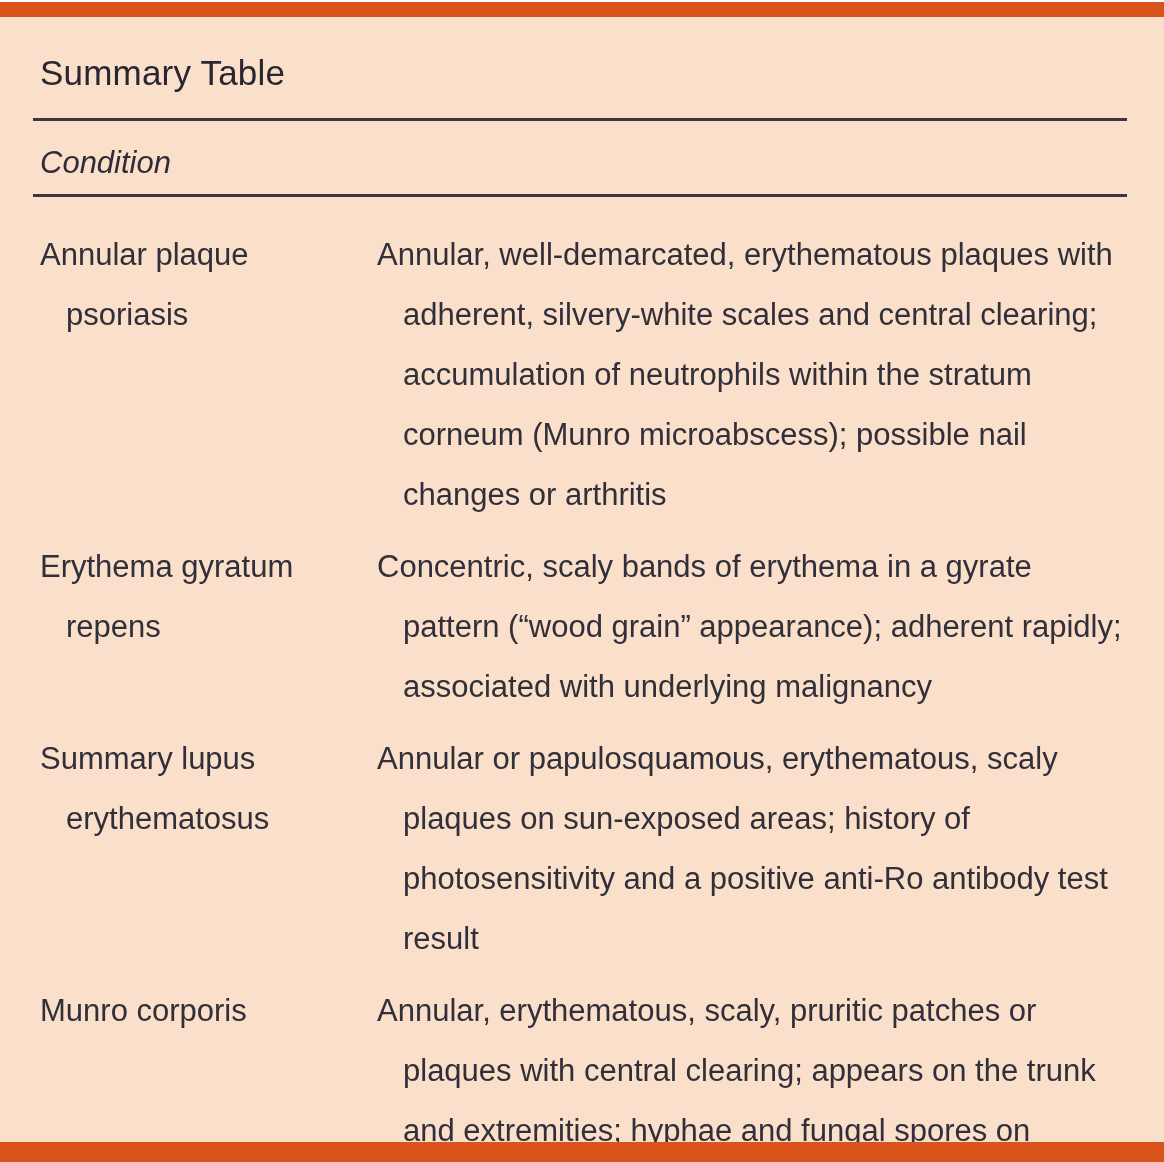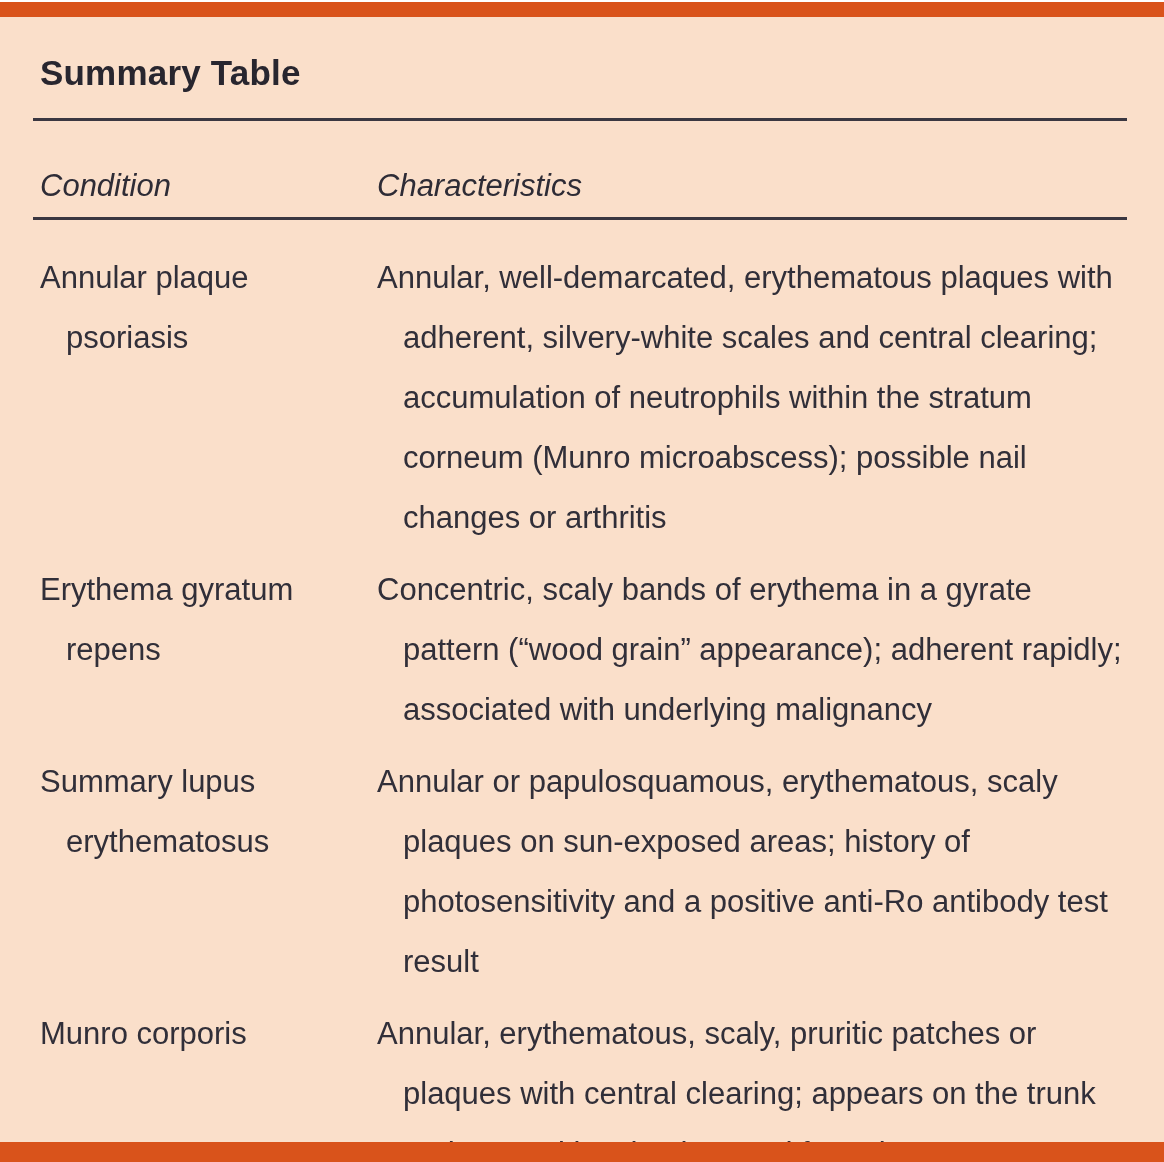--- a/index.html
+++ b/index.html
@@ -37,36 +37,36 @@
     position: absolute;
     left: 33px;
     top: 17px;
     width: 1094px;
     color: #312f39;
   }
   .table-title {
     margin: 34px 0 0 7px;
     font-size: 35px;
     line-height: 44px;
-    font-weight: bold;
+    font-weight: normal;
     color: #28262f;
     letter-spacing: 0.2px;
   }
   .rule {
     height: 3px;
     background: #3a3741;
     border: none;
     margin: 0;
   }
   .rule-title { margin-top: 23px; }
   .rule-header { margin-top: 13px; }
   .header-row {
     display: grid;
     grid-template-columns: 344px 1fr;
-    margin-top: 47px;
+    margin-top: 24px;
     font-style: italic;
     font-size: 31px;
     line-height: 36px;
     color: #2e2c36;
   }
   .header-condition { padding-left: 7px; }
   .rows {
     margin-top: 28px;
     font-size: 31px;
     line-height: 60px;
@@ -93,21 +93,20 @@
   <div class="page-bg"></div>
   <div class="accent-bar-top"></div>
 
   <div class="content">
     <h1 class="table-title">Summary Table</h1>
 
     <div class="rule rule-title"></div>
 
     <div class="header-row">
       <span class="header-condition">Condition</span>
-      <span class="header-characteristics">Characteristics</span>
     </div>
 
     <div class="rule rule-header"></div>
 
     <div class="rows">
       <div class="row">
         <p class="cell cell-condition">Annular plaque psoriasis</p>
         <p class="cell cell-characteristics">Annular, well-demarcated, erythematous plaques with adherent, silvery-white scales and central clearing; accumulation of neutrophils within the stratum corneum (Munro microabscess); possible nail changes or arthritis</p>
       </div>
       <div class="row">

